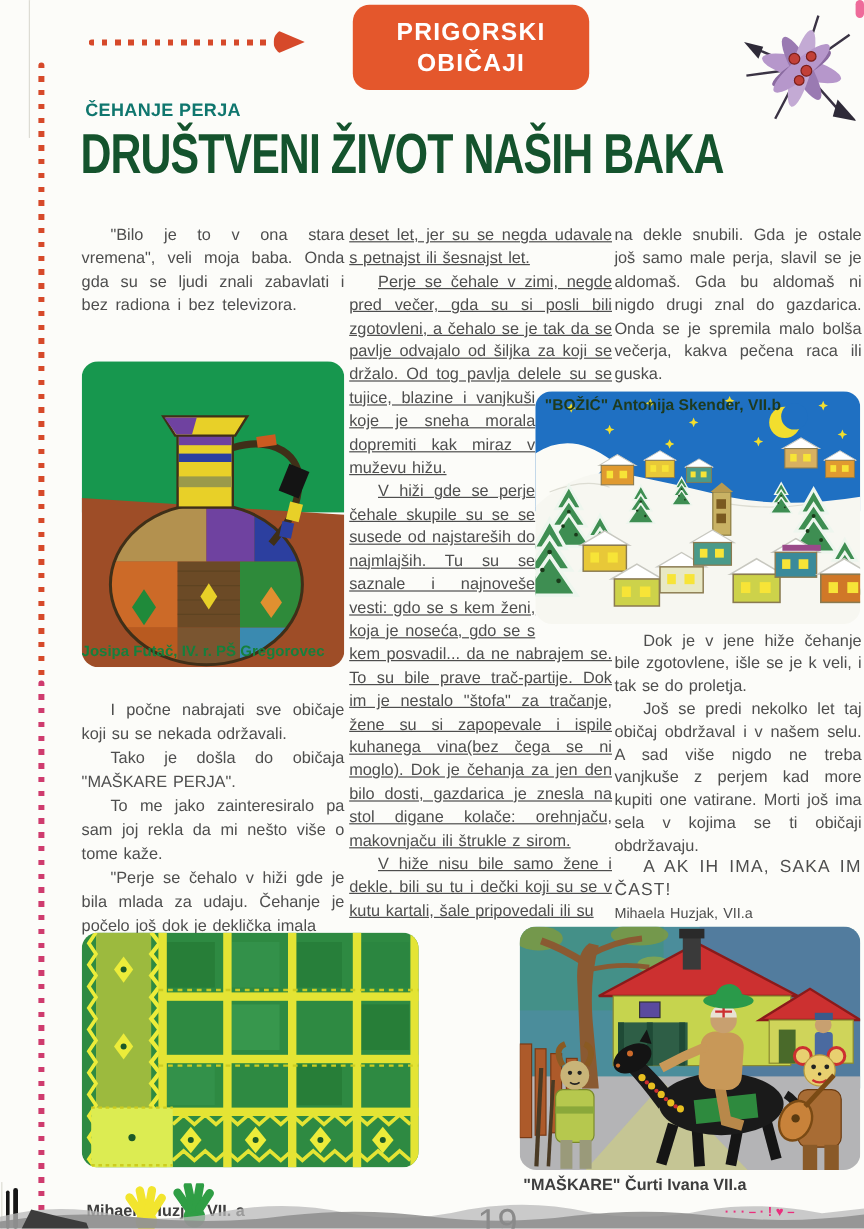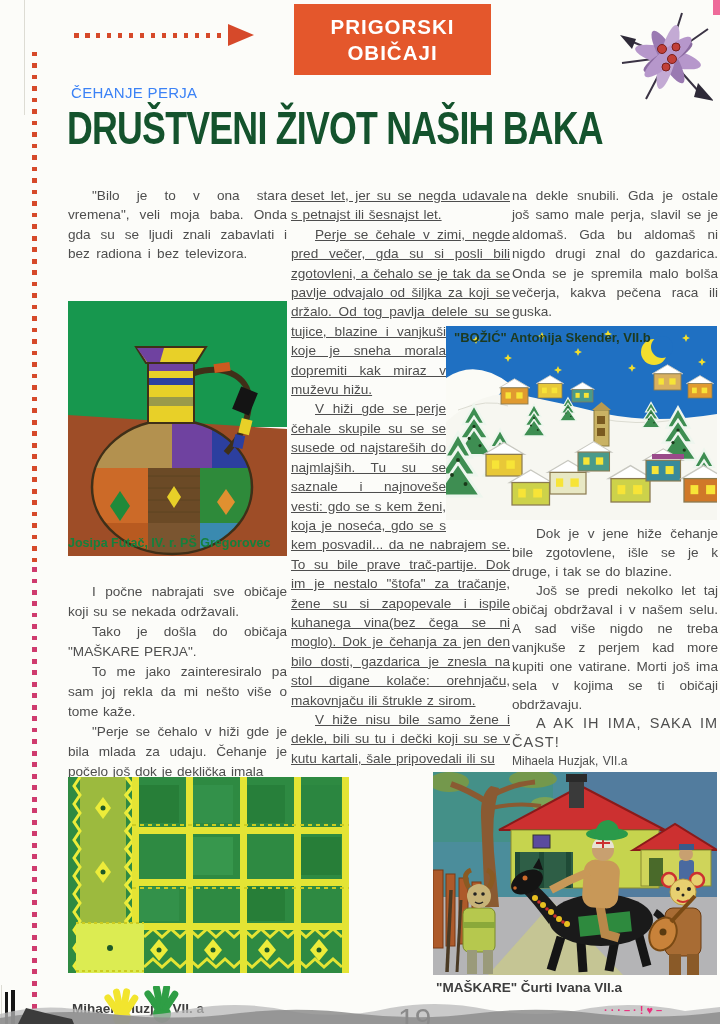--- a/index.html
+++ b/index.html
@@ -1,39 +1,39 @@
 <!DOCTYPE html>
 <html><head>
 <meta charset="utf-8">
 <style>
   html,body{margin:0;padding:0;}
   body{
     width:720px;height:1024px;position:relative;overflow:hidden;
     background:#fcfcf9;
     font-family:"Liberation Sans", sans-serif;
   }
-  .abs{position:absolute;}
+  .abs{position:absolute;border-radius:14px;}
   
   .edge-line{width:1px;background:#dddcd4;}
   .hdots{left:74px;top:33px;width:150px;height:5px;
     background:repeating-linear-gradient(to right,#d6492a 0 4.5px,transparent 4.5px 11px);}
   .arrow-right{left:228px;top:24px;width:0;height:0;
     border-left:26px solid #d6492a;border-top:11px solid transparent;border-bottom:11px solid transparent;}
   .vdots-top{left:32px;top:52px;width:5px;height:515px;
     background:repeating-linear-gradient(to bottom,#d6492a 0 4.5px,transparent 4.5px 11.5px);}
   .vdots-bottom{left:32px;top:567px;width:5px;height:446px;
     background:repeating-linear-gradient(to bottom,#cf3b6e 0 4.5px,transparent 4.5px 11.5px);}
   .corner-pink{left:713px;top:0;width:7px;height:15px;background:#ee6b9a;}
   .black-bar1{left:5px;top:992px;width:3px;height:32px;background:#151515;}
   .black-bar2{left:11px;top:990px;width:4px;height:34px;background:#151515;}
   
   .masthead{left:294px;top:4px;width:197px;height:71px;background:#e4572c;
     color:#fff;text-align:center;font-weight:bold;font-size:20.5px;line-height:26px;
     letter-spacing:1px;padding-top:10px;box-sizing:border-box;}
-  .kicker{left:71px;top:84px;font-size:15px;font-weight:normal;color:#3b82f6;letter-spacing:.3px;}
+  .kicker{left:71px;top:84px;font-size:15px;font-weight:bold;color:#0f766e;letter-spacing:.3px;}
   .title{left:67px;top:100px;width:650px;white-space:nowrap;color:#14532d;
     font-size:47px;font-weight:bold;letter-spacing:-1px;}
   .title span{display:inline-block;transform:scaleX(.76);transform-origin:left center;}
   
   .bodytext{font-size:13.6px;line-height:19.4px;color:#4e4e4e;text-align:justify;word-spacing:1px;}
   .bodytext p{margin:0;}
   .ind{text-indent:24px;}
   .col1a{left:68px;top:186px;width:219px;word-spacing:2.5px;}
   .col1b{left:68px;top:562px;width:219px;line-height:20px;margin-top:20px;}
   .col2{left:291px;top:186px;width:219px;text-decoration:underline;}
@@ -229,21 +229,21 @@
     <use href="#bhouse" fill="#4a9a8a" transform="translate(132,124) scale(1.05)"></use>
     <use href="#bhouse" fill="#cdd24a" transform="translate(165,150) scale(1.3)"></use>
     <use href="#bhouse" fill="#3a8a9a" transform="translate(200,132) scale(1.15)"></use>
     <rect x="206" y="128" width="32" height="5" fill="#9a4a8a"></rect>
     <use href="#bhouse" fill="#d07828" transform="translate(238,150) scale(1.3)"></use>
   </svg>
   <div class="bozic-cap">"BOŽIĆ" Antonija Skender, VII.b</div>
 </div>
 
 <div class="abs bodytext col3b">
-  <p class="ind">Dok je v jene hiže čehanje bile zgotovlene, išle se je k druge, i tak se do blazine.</p>
+  <p class="ind">Dok je v jene hiže čehanje bile zgotovlene, išle se je k veli, i tak se do proletja.</p>
   <p class="ind">Još se predi nekolko let taj običaj obdržaval i v našem selu. A sad više nigdo ne treba vanjkuše z perjem kad more kupiti one vatirane. Morti još ima sela v kojima se ti običaji obdržavaju.</p>
   <p class="ind shout">A AK IH IMA, SAKA IM ČAST!</p>
   <p class="byline">Mihaela Huzjak, VII.a</p>
 </div>
 
 <div class="abs figure fig-pattern">
   <svg viewBox="0 0 281 196" width="281" height="196">
     <rect width="281" height="196" fill="#2e8a42"></rect>
     <rect x="71" y="8" width="40" height="38" fill="#257a36" opacity=".8"></rect>
     <rect x="125" y="60" width="40" height="38" fill="#3a9a50" opacity=".8"></rect>

